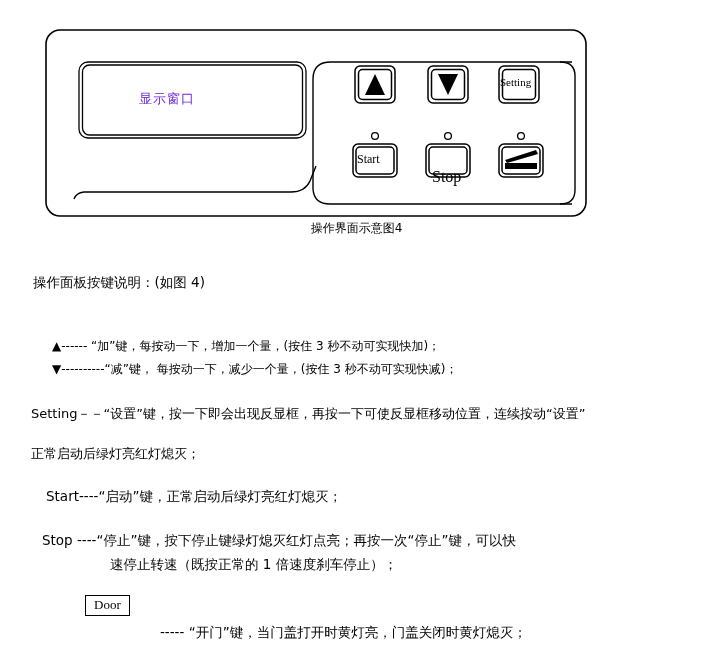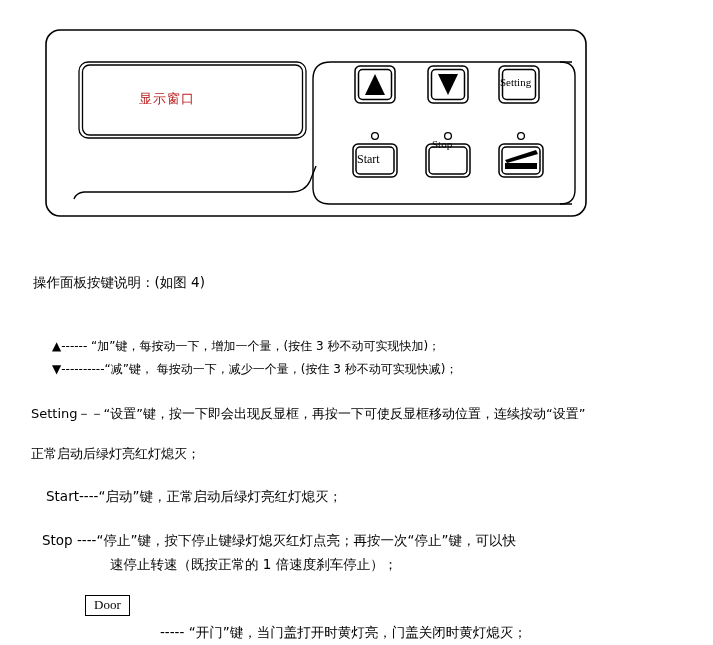--- a/index.html
+++ b/index.html
@@ -26,21 +26,21 @@
   }
   #panel-svg {
     position: absolute;
     left: 0;
     top: 0;
   }
 
   .panel-label {
     position: absolute;
     font-family: "DejaVu Sans", sans-serif;
-    color: #b91c1c;
+    color: #6d28d9;
     white-space: nowrap;
   }
 
   #display-text {
     left: 139px;
     top: 90px;
     font-size: 13px;
     letter-spacing: 1px;
   }
   #brand-text {
@@ -52,21 +52,21 @@
   }
   .btn-label {
     position: absolute;
     font-family: "Liberation Serif", serif;
     font-size: 11px;
     color: #000;
     white-space: nowrap;
   }
   #lbl-setting { left: 500px; top: 76px; font-size: 11px; }
   #lbl-start   { left: 357px; top: 152px; font-size: 12px; }
-  #lbl-stop    { left: 432px; top: 138px; font-size: 11px; }
+  #lbl-stop    { left: 432px; top: 168px; font-size: 16px; }
   #lbl-door    { left: 505px; top: 162px; font-size: 8px; }
 
   #fig-caption {
     position: absolute;
     left: 0;
     top: 220px;
     width: 713px;
     text-align: center;
     font-family: "DejaVu Sans", sans-serif;
     font-size: 12px;
@@ -167,20 +167,21 @@
 
 
   <div class="btn-label" id="lbl-setting">Setting</div>
 
   <div class="btn-label" id="lbl-start">Start</div>
 
   <div class="btn-label" id="lbl-stop">Stop</div>
 
   <div class="btn-label" id="lbl-door">Door</div>
 
+  <div id="fig-caption">操作界面示意图4</div>
 </div>
 
 <div id="body-text">
 
   <div class="para" id="p-intro">操作面板按键说明：(如图 4)</div>
 
   <div class="para tri" id="p-up">▲------  “加”键，每按动一下，增加一个量，(按住 3 秒不动可实现快加)；</div>
 
   <div class="para tri" id="p-down">▼----------“减”键， 每按动一下，减少一个量，(按住 3 秒不动可实现快减)；</div>
 

